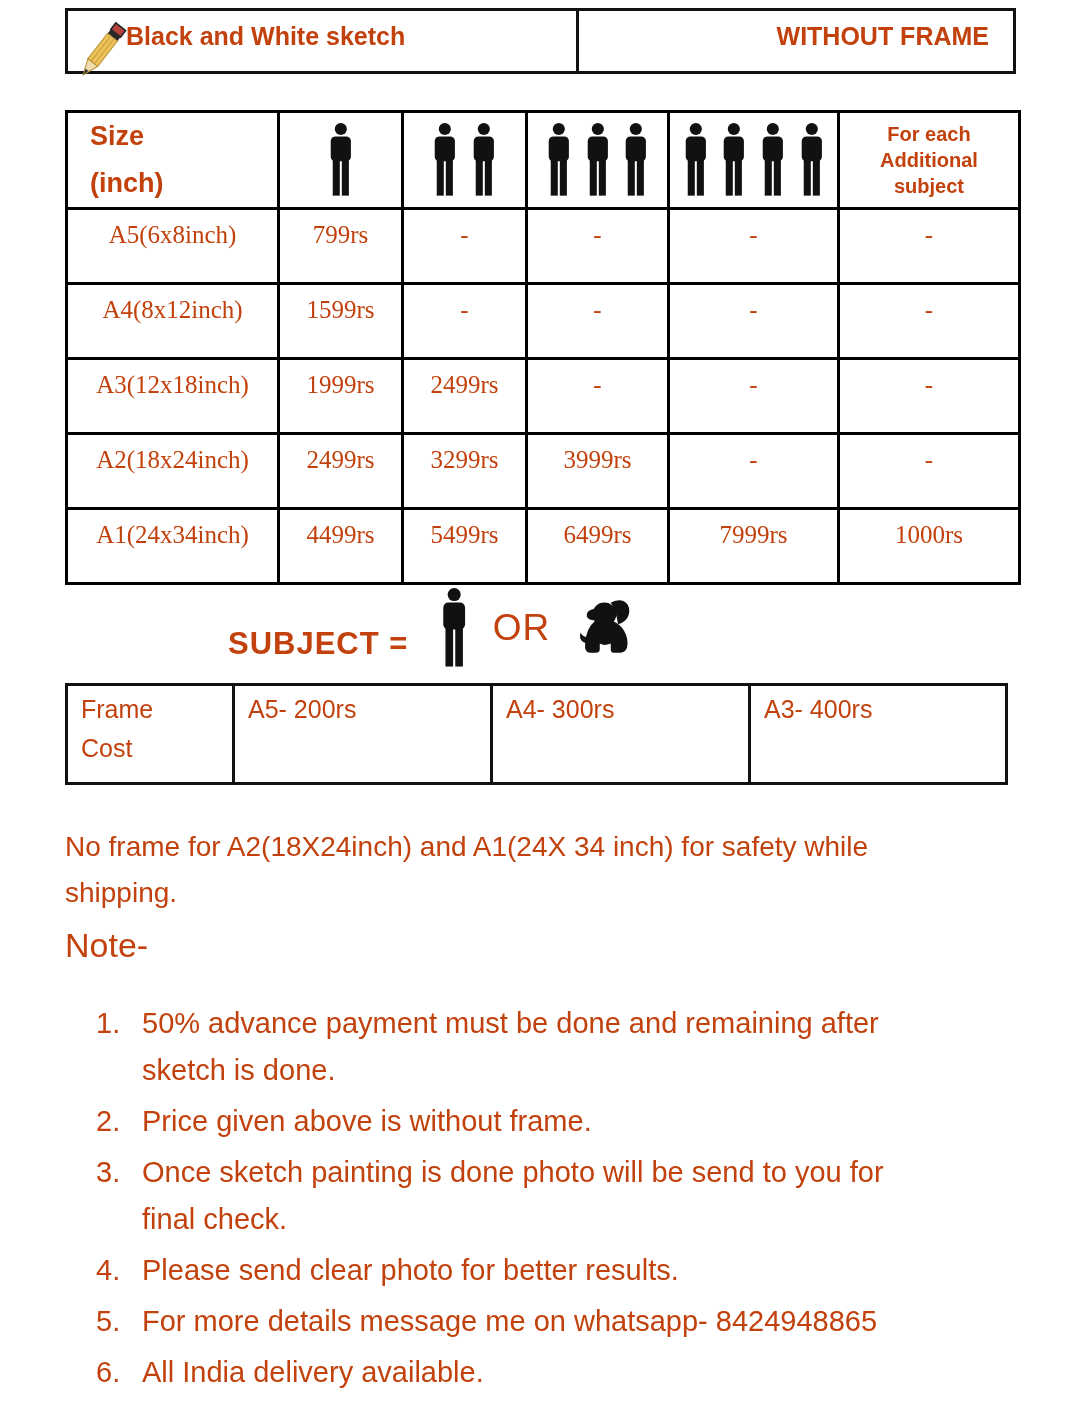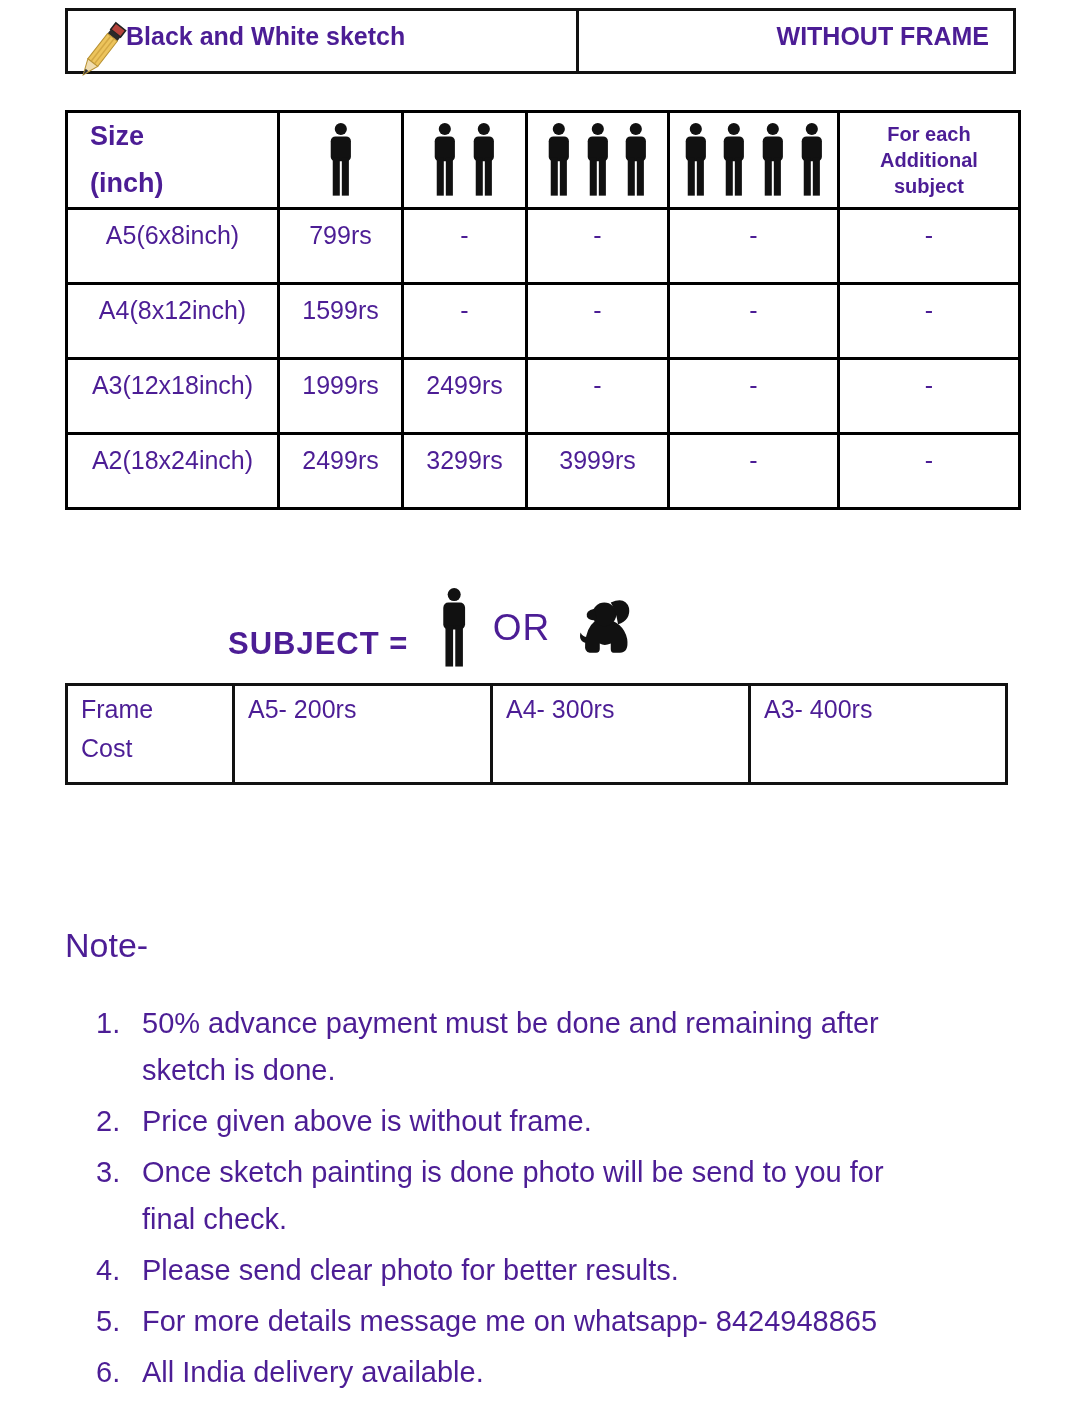--- a/index.html
+++ b/index.html
@@ -1,21 +1,21 @@
 <!DOCTYPE html>
 <html><head>
 <meta charset="utf-8">
 <style>
   html,body{margin:0;padding:0;background:#ffffff;}
   .page{
     position:relative;
     width:1080px;height:1417px;
     background:#ffffff;
     font-family:"Liberation Sans", sans-serif;
-    color:#4c1d95;
+    color:#c2410c;
     overflow:hidden;
   }
   .pre{white-space:pre-line;}
 
   
   .header-box{
     position:absolute;left:65px;top:8px;width:951px;height:66px;
     border:3px solid #111;display:flex;box-sizing:border-box;
   }
   .header-left{
@@ -33,21 +33,21 @@
   
   table{border-collapse:collapse;table-layout:fixed;}
   .price-table{position:absolute;left:65px;top:110px;width:953px;}
   .price-table td,.price-table th{
     border:3px solid #000000;box-sizing:border-box;
     vertical-align:top;text-align:center;
     font-weight:normal;padding:0;
   }
   .price-table th{vertical-align:middle;}
   .price-table .hdr-row{height:93px;}
-  .price-table .body-row{height:75px;}
+  .price-table .body-row{height:75px;font-family:Liberation Serif, serif;}
   .size-hdr{
     text-align:left !important;padding-left:22px !important;
     font-weight:bold !important;font-size:27px;line-height:47px;
   }
   .add-hdr{
     font-weight:bold !important;font-size:20px;line-height:26px;
   }
   .persons{display:flex;justify-content:center;align-items:flex-end;gap:5px;}
   .persons svg{height:74px;width:auto;display:block;}
   .size-cell,.price-cell{font-size:25px;padding-top:11px !important;}
@@ -219,20 +219,28 @@
       <td class="price-cell">-</td>
     </tr>
     <tr class="body-row">
       <td class="size-cell">A2(18x24inch)</td>
       <td class="price-cell">2499rs</td>
       <td class="price-cell">3299rs</td>
       <td class="price-cell">3999rs</td>
       <td class="price-cell">-</td>
       <td class="price-cell">-</td>
     </tr>
+    <tr class="body-row">
+      <td class="size-cell">A1(24x34inch)</td>
+      <td class="price-cell">4499rs</td>
+      <td class="price-cell">5499rs</td>
+      <td class="price-cell">6499rs</td>
+      <td class="price-cell">7999rs</td>
+      <td class="price-cell">1000rs</td>
+    </tr>
   </tbody>
     </table>
 
   <div class="subject-row">
     <span class="subject-label">SUBJECT =</span>
     <svg class="subject-person" viewBox="0 0 50 110">
         <use href="#person-sym"></use>
       </svg>
     <span class="subject-or">OR</span>
     <svg class="subject-dog" viewBox="0 0 70 70">
@@ -251,20 +259,22 @@
         <tr>
       <td class="pre">Frame
 Cost</td>
       <td>A5- 200rs</td>
       <td>A4- 300rs</td>
       <td>A3- 400rs</td>
     </tr>
   </tbody>
     </table>
 
+  <div class="ship-note pre">No frame for A2(18X24inch) and A1(24X 34 inch) for safety while
+shipping.</div>
 
   <div class="note-heading">Note-</div>
 
   <div class="notes">
     <div class="note-item">
       <span class="note-num">1.</span>
       <span class="note-text pre">50% advance payment must be done and remaining after
 sketch is done.</span>
     </div>
     <div class="note-item">

